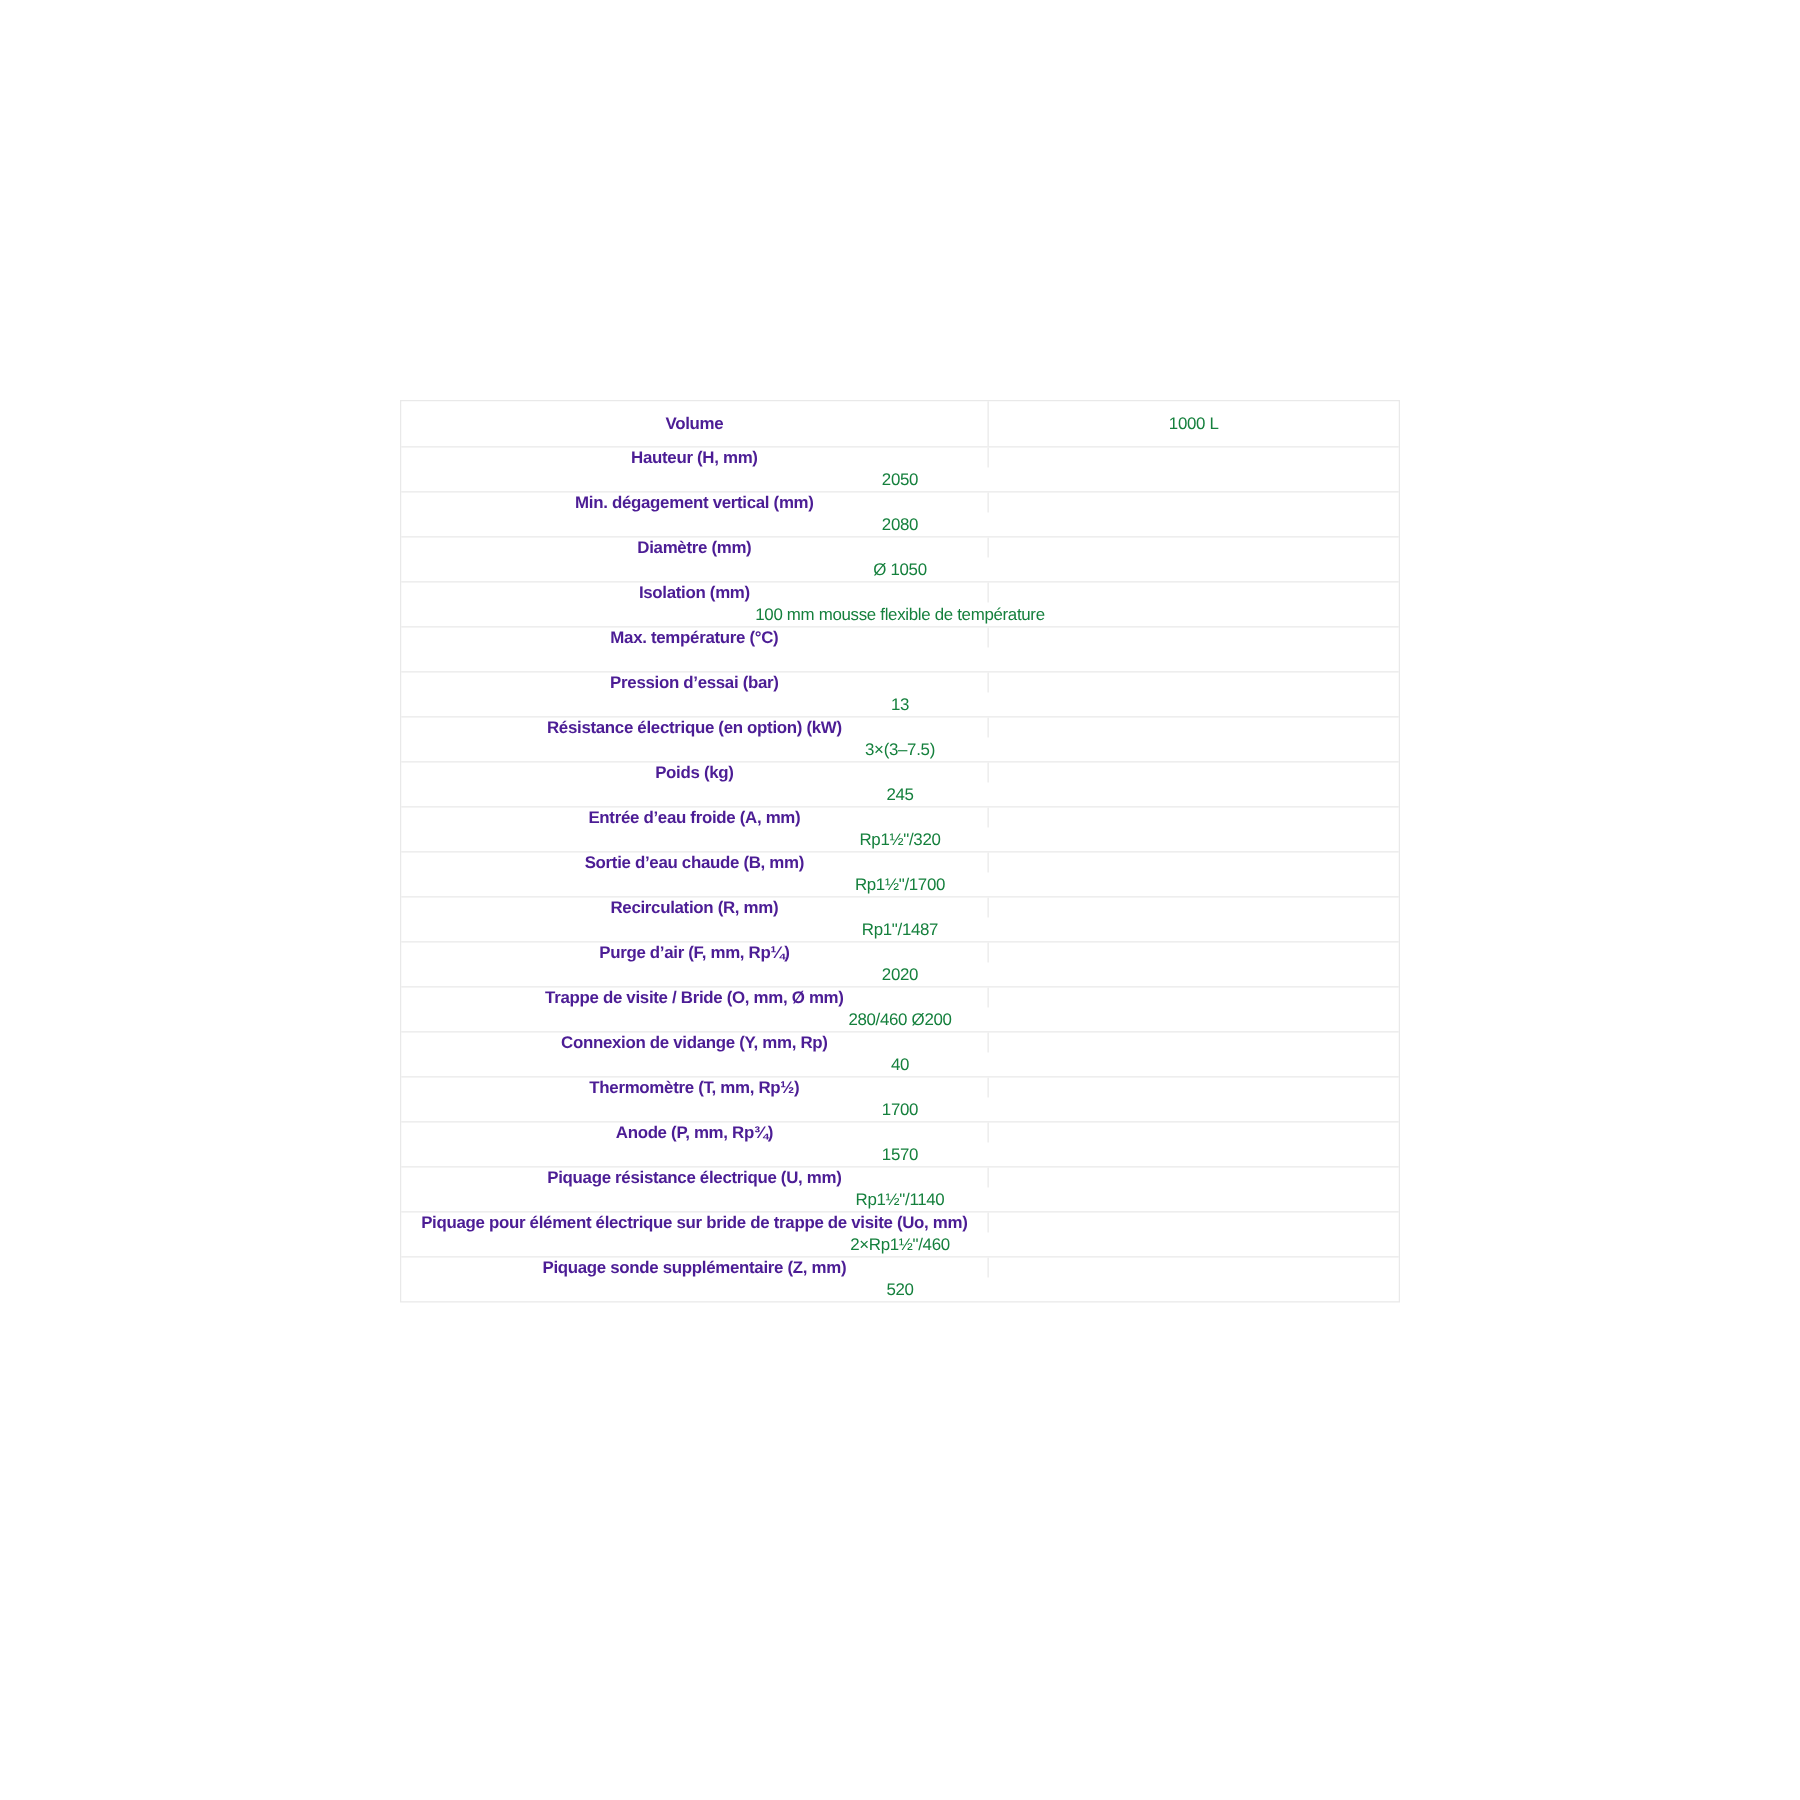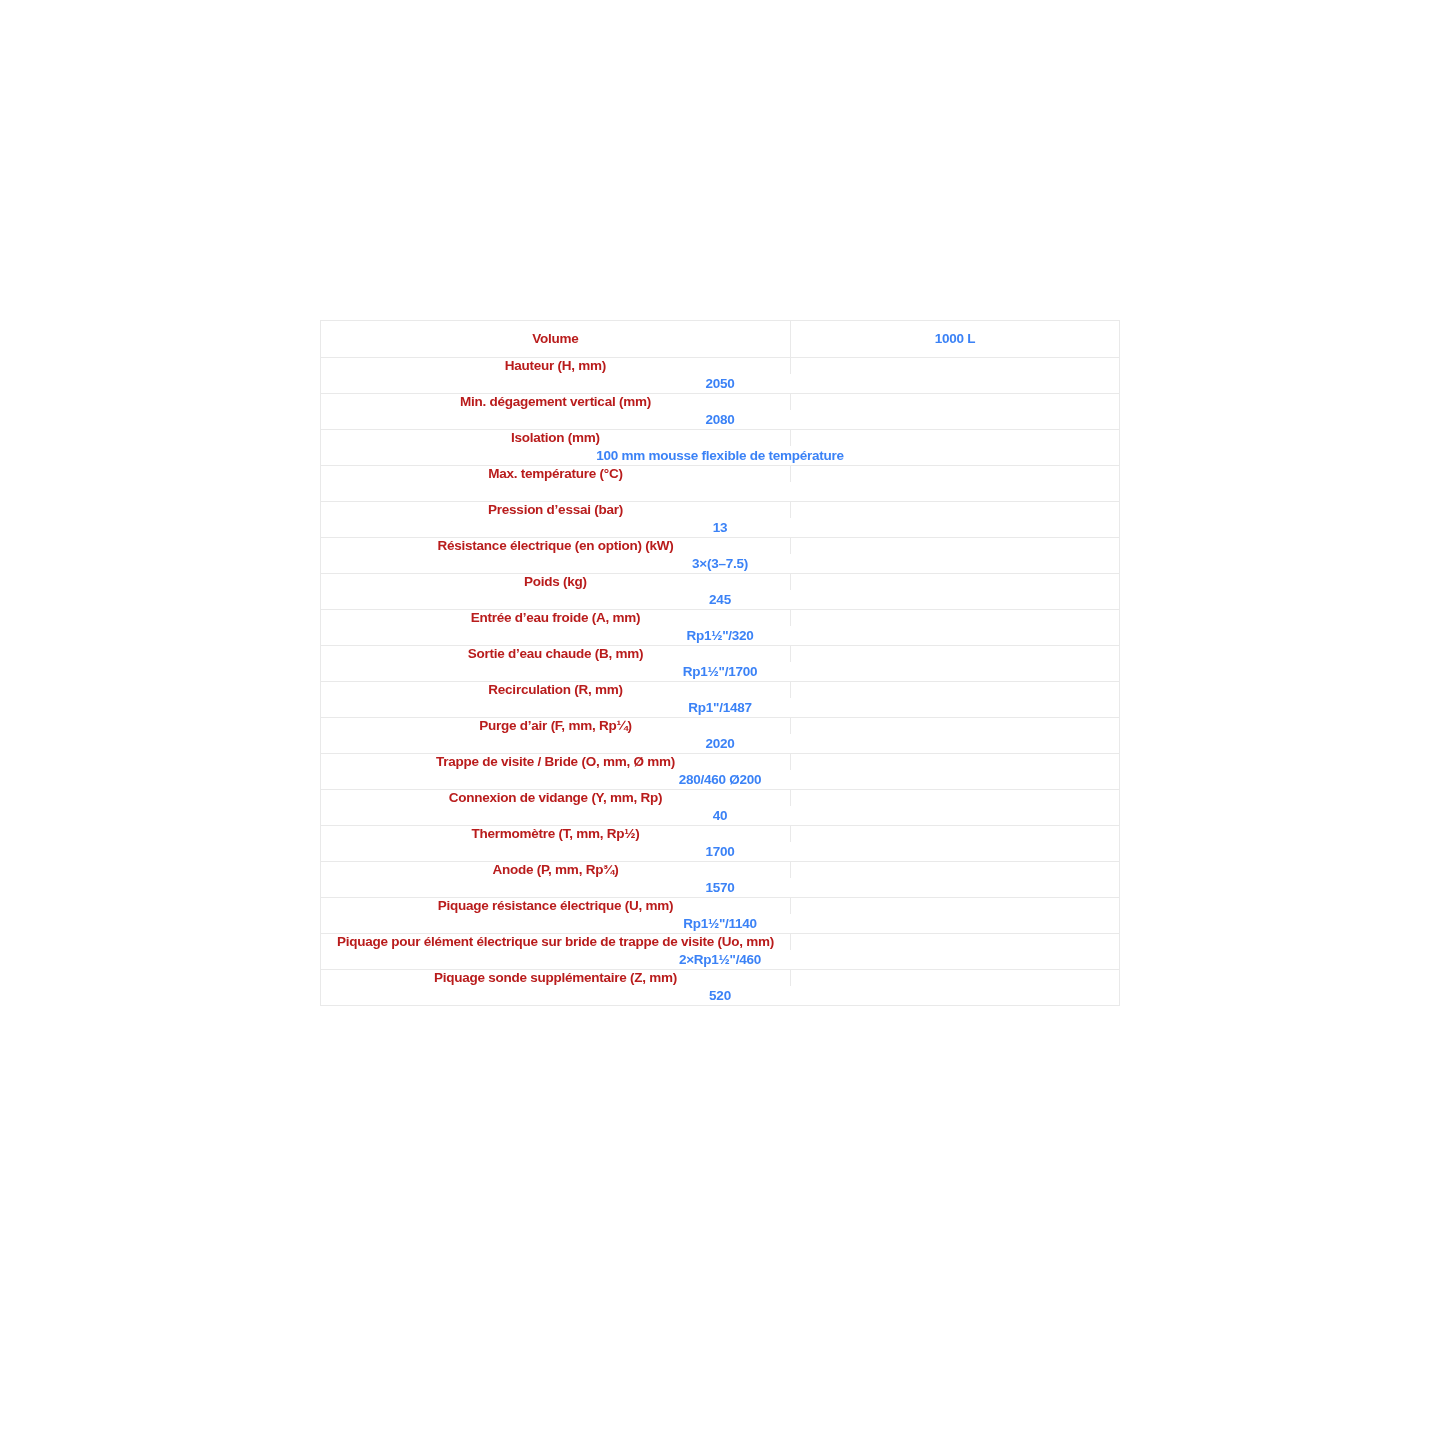--- a/index.html
+++ b/index.html
@@ -26,43 +26,47 @@
     text-align: center;
     font-size: 13.5px;
     letter-spacing: -0.25px;
     line-height: 1.2;
     padding: 0 10px;
   }
   .cell.label {
     width: 470px;
     border-right: 1.5px solid #e9e9e9;
     font-weight: 700;
-    color: #b91c1c;
+    color: #4c1d95;
   }
   .cell.value {
     flex: 1;
-    font-weight: 700;
-    color: #3b82f6;
+    font-weight: 400;
+    color: #15803d;
   }
 </style>
 </head>
 <body>
 
 <div class="spec-table">
     <div class="row">
       <div class="cell label">Volume</div>
       <div class="cell value">1000 L</div>
     </div>
     <div class="row">
       <div class="cell label">Hauteur (H, mm)</div>
       <div class="cell value">2050</div>
     </div>
     <div class="row">
       <div class="cell label">Min. dégagement vertical (mm)</div>
       <div class="cell value">2080</div>
+    </div>
+    <div class="row">
+      <div class="cell label">Diamètre (mm)</div>
+      <div class="cell value">Ø 1050</div>
     </div>
     <div class="row">
       <div class="cell label">Isolation (mm)</div>
       <div class="cell value">100 mm mousse flexible de température</div>
     </div>
     <div class="row">
       <div class="cell label">Max. température (°C)</div>
     </div>
     <div class="row">
       <div class="cell label">Pression d’essai (bar)</div>

